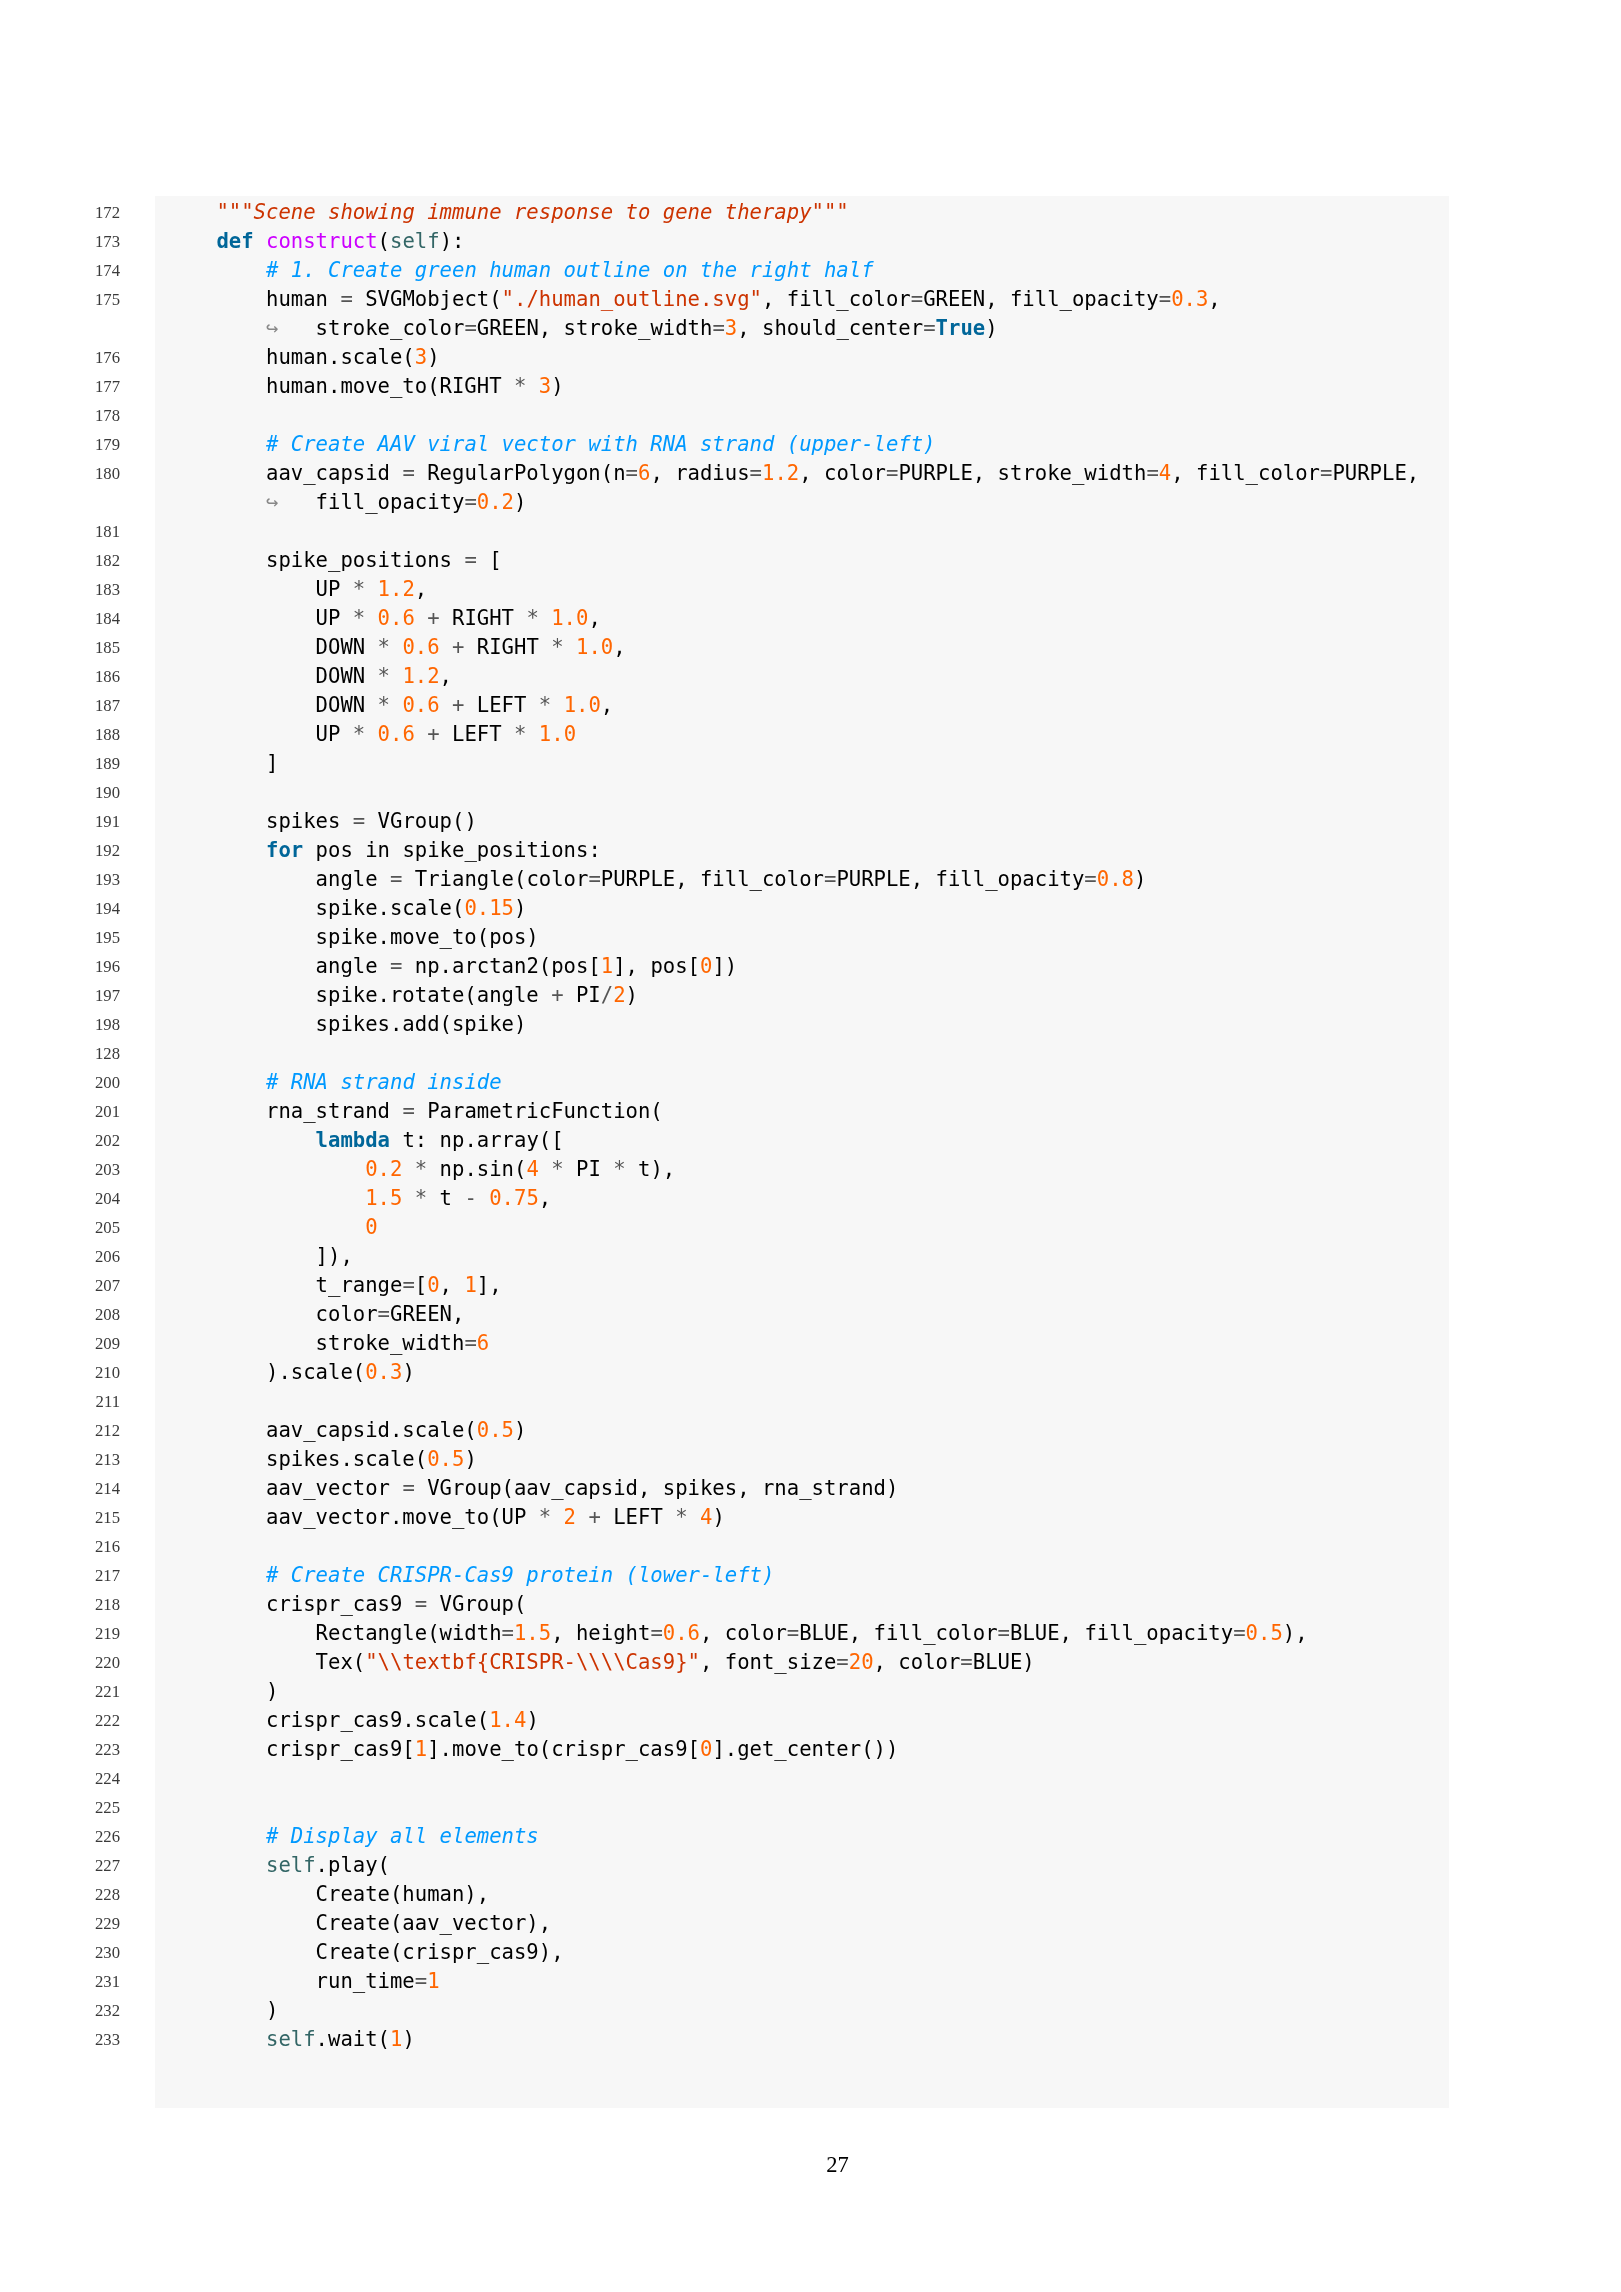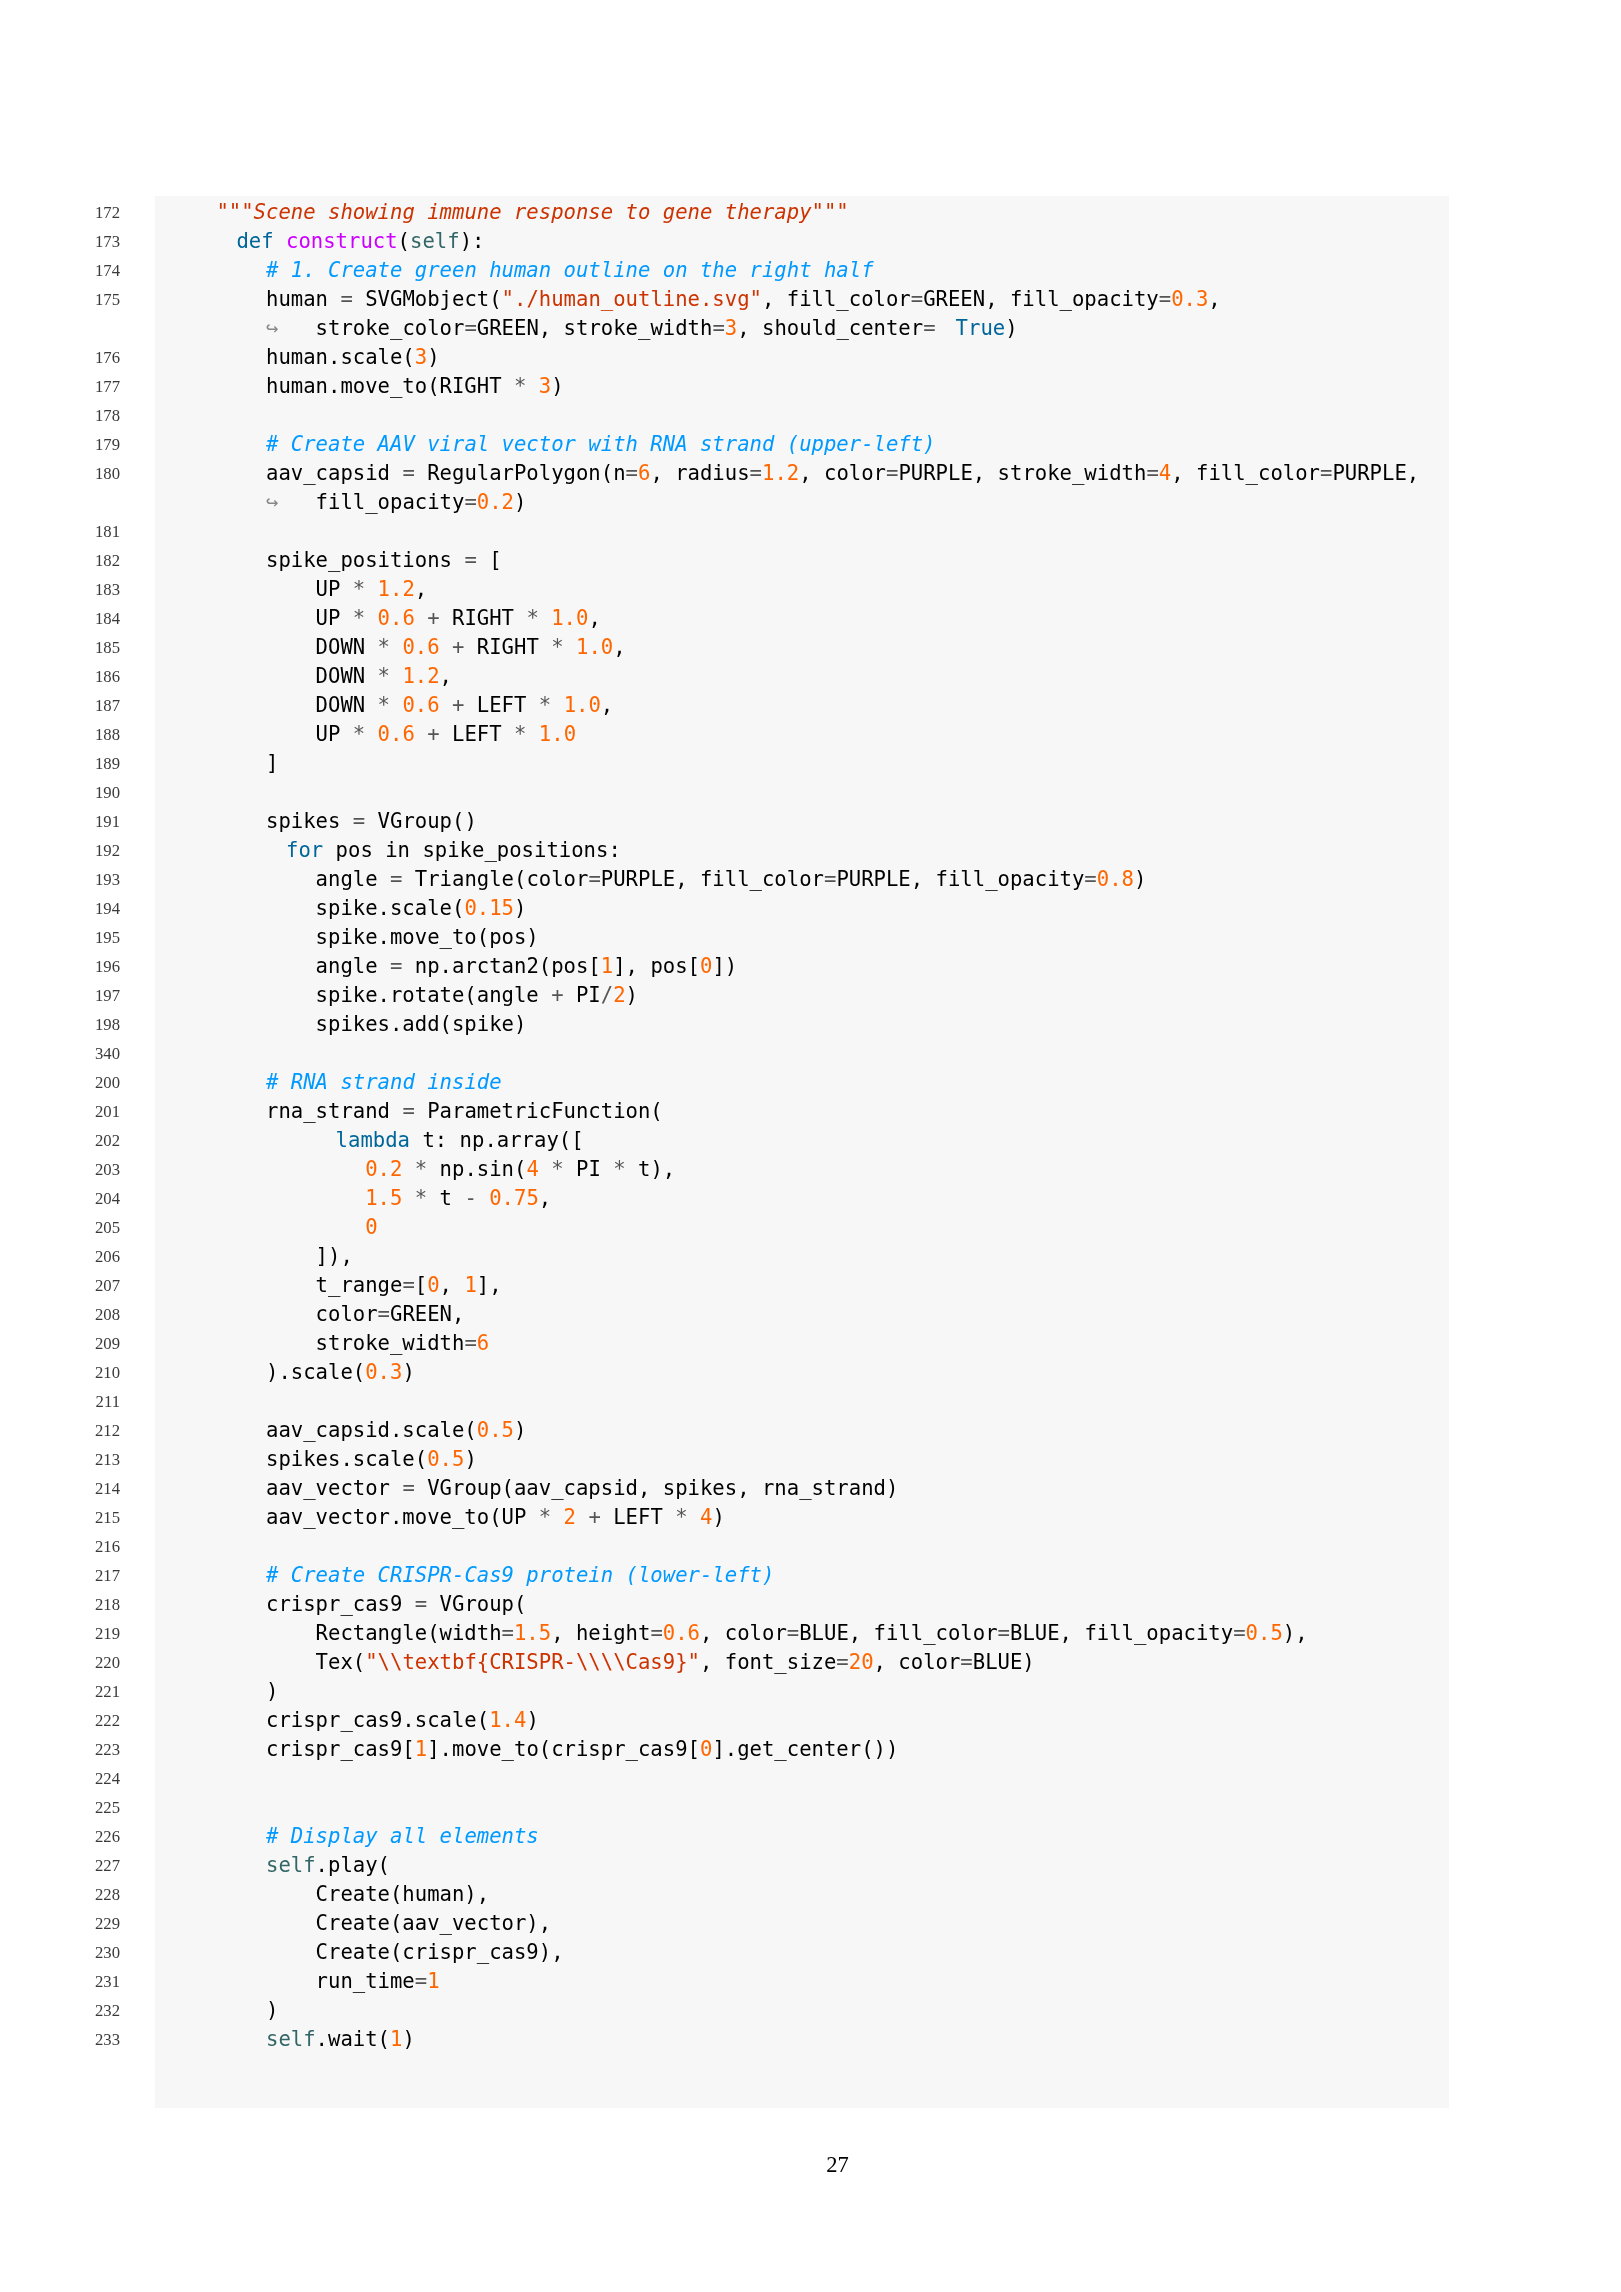--- a/index.html
+++ b/index.html
@@ -45,21 +45,21 @@
   }
   .code {
     white-space: pre;
     font-family: "DejaVu Sans Mono", monospace;
     font-size: 20.6px;
     color: var(--text, #000000);
     padding-left: 11.8px;
     flex: 0 0 auto;
   }
   .tk-t  { color: var(--text, #000000); }
-  .tk-kw { color: var(--keyword, #006699); font-weight: normal; margin-left: 20px; }
+  .tk-kw { color: var(--keyword, #006699); font-weight: bold; }
   .tk-ow { color: var(--operator_word, #000000); font-weight: normal; text-align: center; }
   .tk-nf { color: var(--function_name, #CC00FF); margin-top: 48px; }
   .tk-c  { color: var(--comment, #0099FF); font-style: italic; }
   .tk-s  { color: var(--string, #CC3300); }
   .tk-sd { color: var(--docstring, #CC3300); font-style: italic; }
   .tk-m  { color: var(--number, #FF6600); }
   .tk-nb { color: var(--builtin_self, #336666); }
   .tk-o  { color: var(--operator, #555555); }
   .tk-ar { color: var(--wrap_arrow, #888888); }
   .pageno {
@@ -189,21 +189,21 @@
     </div>
     <div class="row">
       <span class="ln">197</span>
       <span class="code"><span class="tk-t">            spike.rotate(angle </span><span class="tk-o">+</span><span class="tk-t"> PI</span><span class="tk-o">/</span><span class="tk-m">2</span><span class="tk-t">)</span></span>
     </div>
     <div class="row">
       <span class="ln">198</span>
       <span class="code"><span class="tk-t">            spikes.add(spike)</span></span>
     </div>
     <div class="row">
-      <span class="ln">340</span>
+      <span class="ln">128</span>
       <span class="code"></span>
     </div>
     <div class="row">
       <span class="ln">200</span>
       <span class="code"><span class="tk-t">        </span><span class="tk-c"># RNA strand inside</span></span>
     </div>
     <div class="row">
       <span class="ln">201</span>
       <span class="code"><span class="tk-t">        rna_strand </span><span class="tk-o">=</span><span class="tk-t"> ParametricFunction(</span></span>
     </div>

